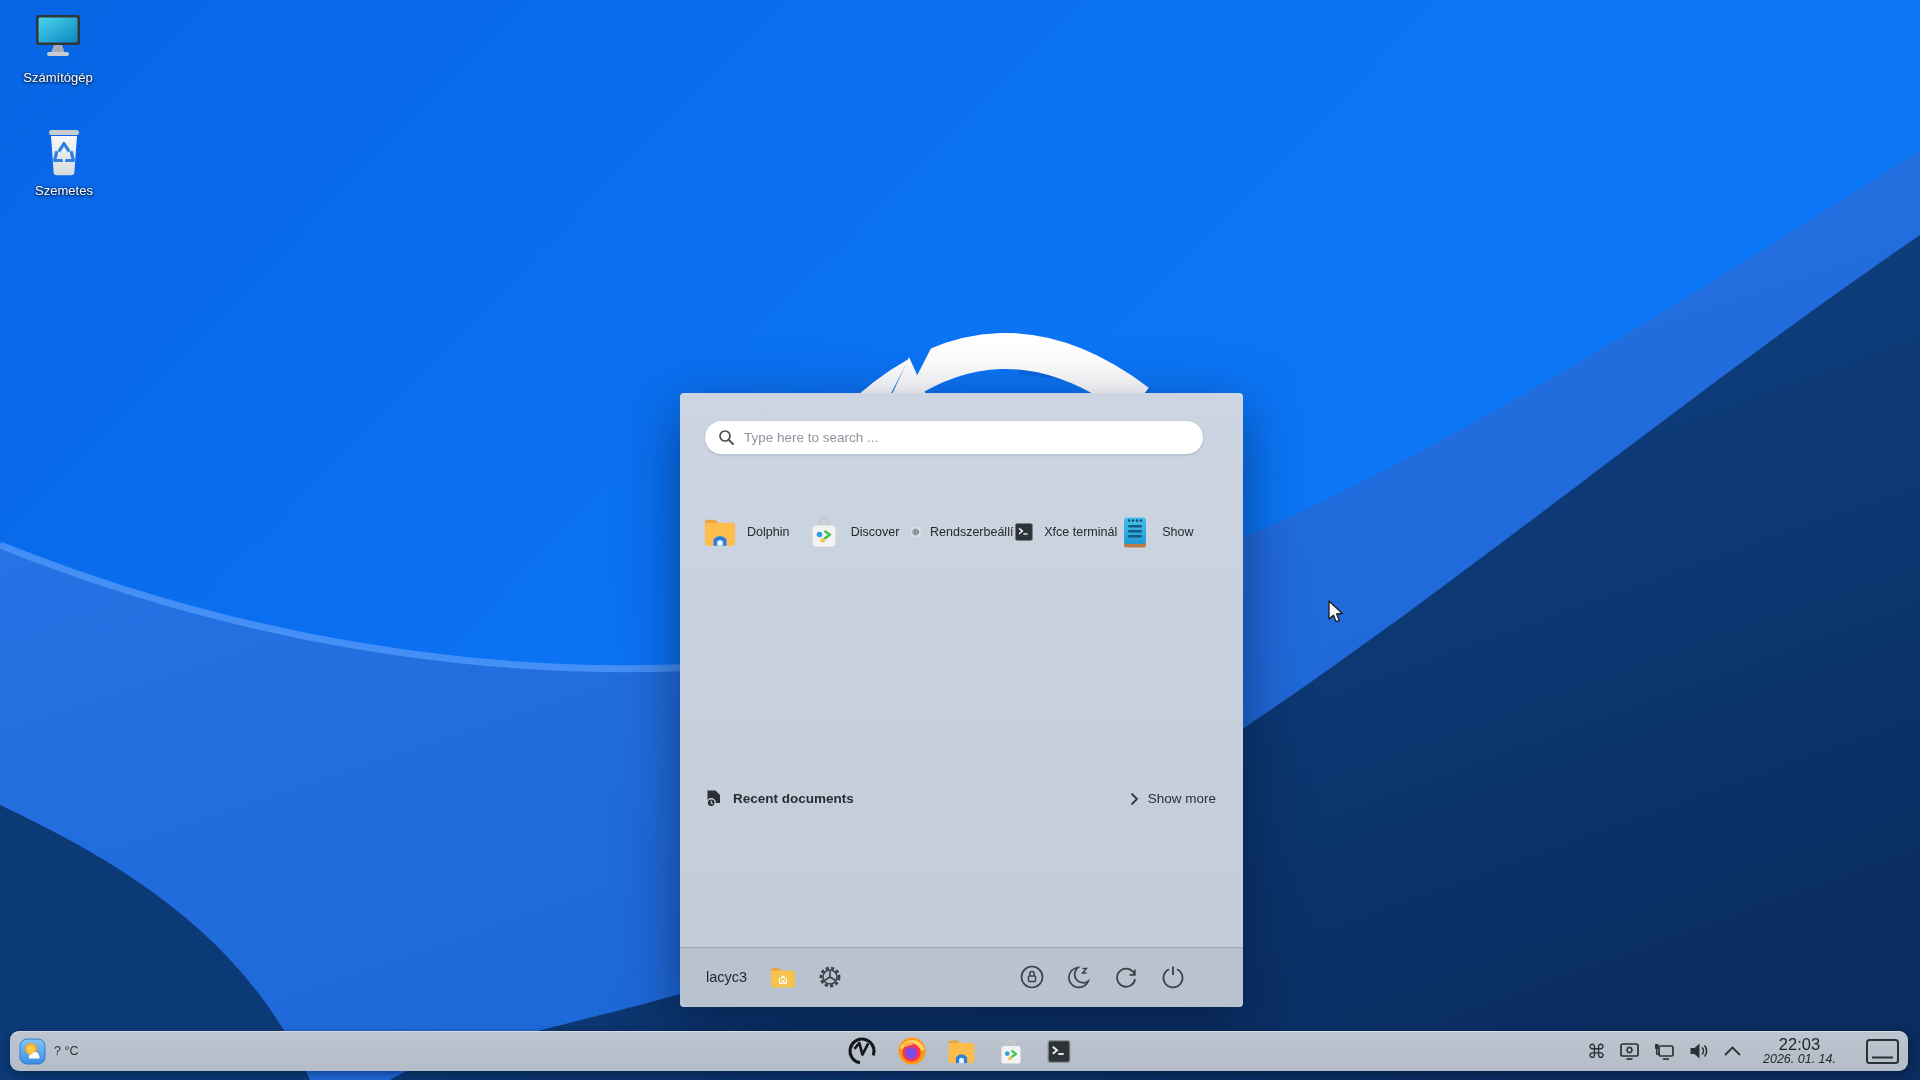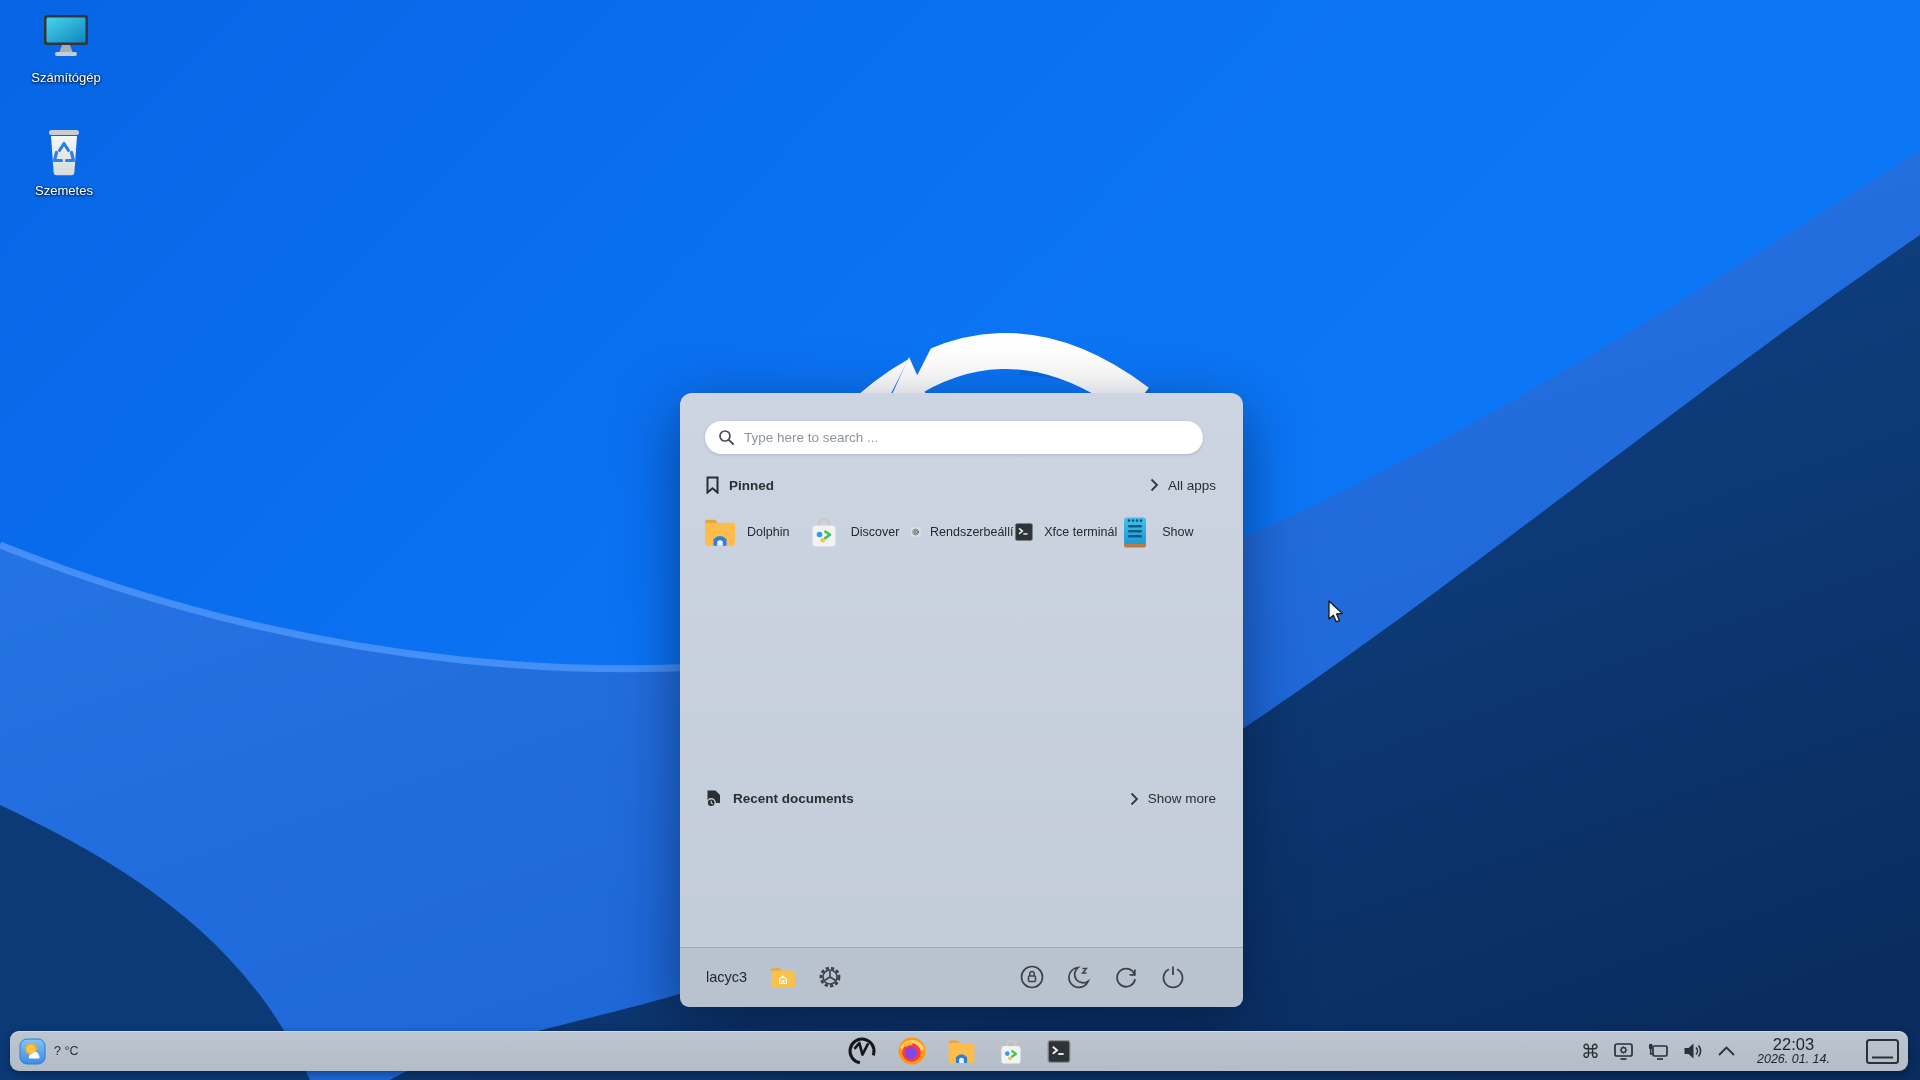--- a/index.html
+++ b/index.html
@@ -6,21 +6,21 @@
   body{width:1920px;height:1080px;overflow:hidden;position:relative;
        font-family:"Liberation Sans",sans-serif;-webkit-font-smoothing:antialiased;}
   .stage{position:absolute;left:0;top:0;width:1920px;height:1080px;overflow:hidden;}
   svg{display:block;}
 
   
   .desk-icon{position:absolute;width:116px;display:flex;flex-direction:column;align-items:center;gap:5px;}
   .desk-icon .lbl{color:#fff;font-size:13px;text-shadow:0 1px 3px rgba(0,0,0,.85),0 0 2px rgba(0,0,0,.6);}
 
   
-  .menu{position:absolute;left:680px;top:393px;width:563px;height:614px;border-radius:12px;
+  .menu{position:absolute;left:680px;top:393px;width:563px;height:614px;border-radius:4px;
         background:linear-gradient(#ccd5e1,#c2ccd8);box-shadow:0 18px 60px rgba(0,15,45,.5);z-index:20;}
   .search-wrap{position:absolute;left:25px;top:28px;width:498px;height:33px;}
   .search-wrap input{width:100%;height:100%;box-sizing:border-box;border:none;outline:none;border-radius:17px;
         background:#fff;padding:0 14px 0 39px;font-size:13.5px;color:#3a3f44;
         font-family:"Liberation Sans",sans-serif;box-shadow:0 1px 3px rgba(30,50,80,.18);}
   .search-wrap input::placeholder{color:#8d959e;}
   .search-wrap .mag{position:absolute;left:13px;top:8px;}
   .m-row{position:absolute;left:25px;right:27px;display:flex;align-items:center;justify-content:space-between;}
   .row-pinned{top:83px;}
   .row-recent{top:396px;}
@@ -43,21 +43,21 @@
         background:linear-gradient(#bdc6d0,#b3bcc7);z-index:30;
         box-shadow:inset 0 1px 0 rgba(255,255,255,.35),0 3px 8px rgba(0,10,30,.4);}
   .tb-weather{position:absolute;left:6px;top:4px;height:32px;display:flex;align-items:center;gap:8px;
         padding:0 8px 0 3px;border-radius:7px;}
   .tb-weather .txt{font-size:12.5px;color:#2b2f33;}
   .tb-center{position:absolute;left:0;right:0;top:0;height:40px;display:flex;align-items:center;
         justify-content:center;gap:19px;}
   .tb-btn{display:flex;align-items:center;justify-content:center;}
   .tb-tray{position:absolute;right:8px;top:0;height:40px;display:flex;align-items:center;gap:13px;}
   .cmd-glyph{font-size:19px;color:#2c3136;line-height:1;}
-  .clock{text-align:center;color:#23272b;margin:0 22px 0 8px;}
+  .clock{text-align:center;color:#23272b;margin:0 16px 0 8px;}
   .clock .t{font-size:16.5px;line-height:17px;}
   .clock .d{font-size:12.5px;line-height:13px;font-style:italic;}
 
   .cursor{position:absolute;left:1323px;top:598px;z-index:50;pointer-events:none;}
 </style>
 </head>
 <body>
 
 <div class="stage">
 
@@ -84,21 +84,21 @@
     <path d="M0 805 C 120 862, 245 935, 310 1080 L0 1080 Z" fill="#0b3a76"></path>
   </svg>
 
   <svg width="340" height="70" viewBox="0 0 340 70" style="position:absolute;left:830px;top:330px;z-index:5;">
     <path d="M190 30 Q 260 32 312 72" stroke="#0a58c0" stroke-width="30" fill="none" opacity="0.4"></path>
     <path d="M38 80 Q 168 -34 308 72" stroke="#ffffff" stroke-width="36" fill="none"></path>
     <path d="M106 -8 L60 82" stroke="#0b74f5" stroke-width="15"></path>
     <path d="M79 27 L103 80 L55 80 Z" fill="#ffffff"></path>
   </svg>
 
-  <div class="desk-icon" style="left:0px;top:13px;margin-left:8px;">
+  <div class="desk-icon" style="left:0px;top:13px;">
     <svg width="56" height="52" viewBox="0 0 56 52">
       <defs>
           <linearGradient id="scr" x1="0" y1="0" x2="1" y2="1">
         <stop offset="0" stop-color="#49d4ea"></stop>
             <stop offset="1" stop-color="#0e86c2"></stop>
           </linearGradient>
         </defs>
       <rect x="6" y="2" width="44" height="30" rx="2.5" fill="#31363b"></rect>
       <rect x="8.5" y="4.5" width="39" height="25" rx="1.5" fill="url(#scr)"></rect>
       <path d="M24 32 h8 l2.5 7 h-13 z" fill="#a7adb4"></path>
@@ -129,34 +129,20 @@
   <div class="menu">
 
     <div class="search-wrap">
       <input type="text" placeholder="Type here to search ..." style="">
       <svg class="mag" width="17" height="17" viewBox="0 0 17 17">
         <circle cx="7" cy="7" r="5" fill="none" stroke="#4a4f55" stroke-width="1.7"></circle>
         <path d="M10.8 10.8 L15 15" stroke="#4a4f55" stroke-width="1.9" stroke-linecap="round"></path>
       </svg>
     </div>
 
-    <div class="m-row row-pinned">
-      <div class="left">
-        <svg width="15" height="18" viewBox="0 0 15 18">
-          <path d="M2.5 1.5 h10 v15 l-5-4.2 -5 4.2 z" fill="none" stroke="#2b2f33" stroke-width="2"></path>
-        </svg>
-        <span class="m-title">Pinned</span>
-      </div>
-      <div class="left">
-        <svg width="9" height="14" viewBox="0 0 9 14">
-          <path d="M1.5 1.5 L7 7 L1.5 12.5" fill="none" stroke="#33383d" stroke-width="1.8"></path>
-        </svg>
-        <span class="m-link">All apps</span>
-      </div>
-    </div>
 
     <div class="apps">
 
       <div class="app-tile">
         <svg width="36" height="34" viewBox="0 0 36 34">
           <path d="M3 7 q0-2.2 2.2-2.2 h8 l3.3 3.6 H3 z" fill="#e9a33c"></path>
           <rect x="3" y="7.8" width="30" height="23" rx="2.6" fill="#fdbc4b"></rect>
           <path d="M11.5 30.8 v-6.6 q6.5-6.6 13 0 v6.6 z" fill="#2a7fe0"></path>
           <path d="M15.2 30.8 v-4.4 q2.8-3 5.6 0 v4.4 z" fill="#eaf3ff"></path>
         </svg>

